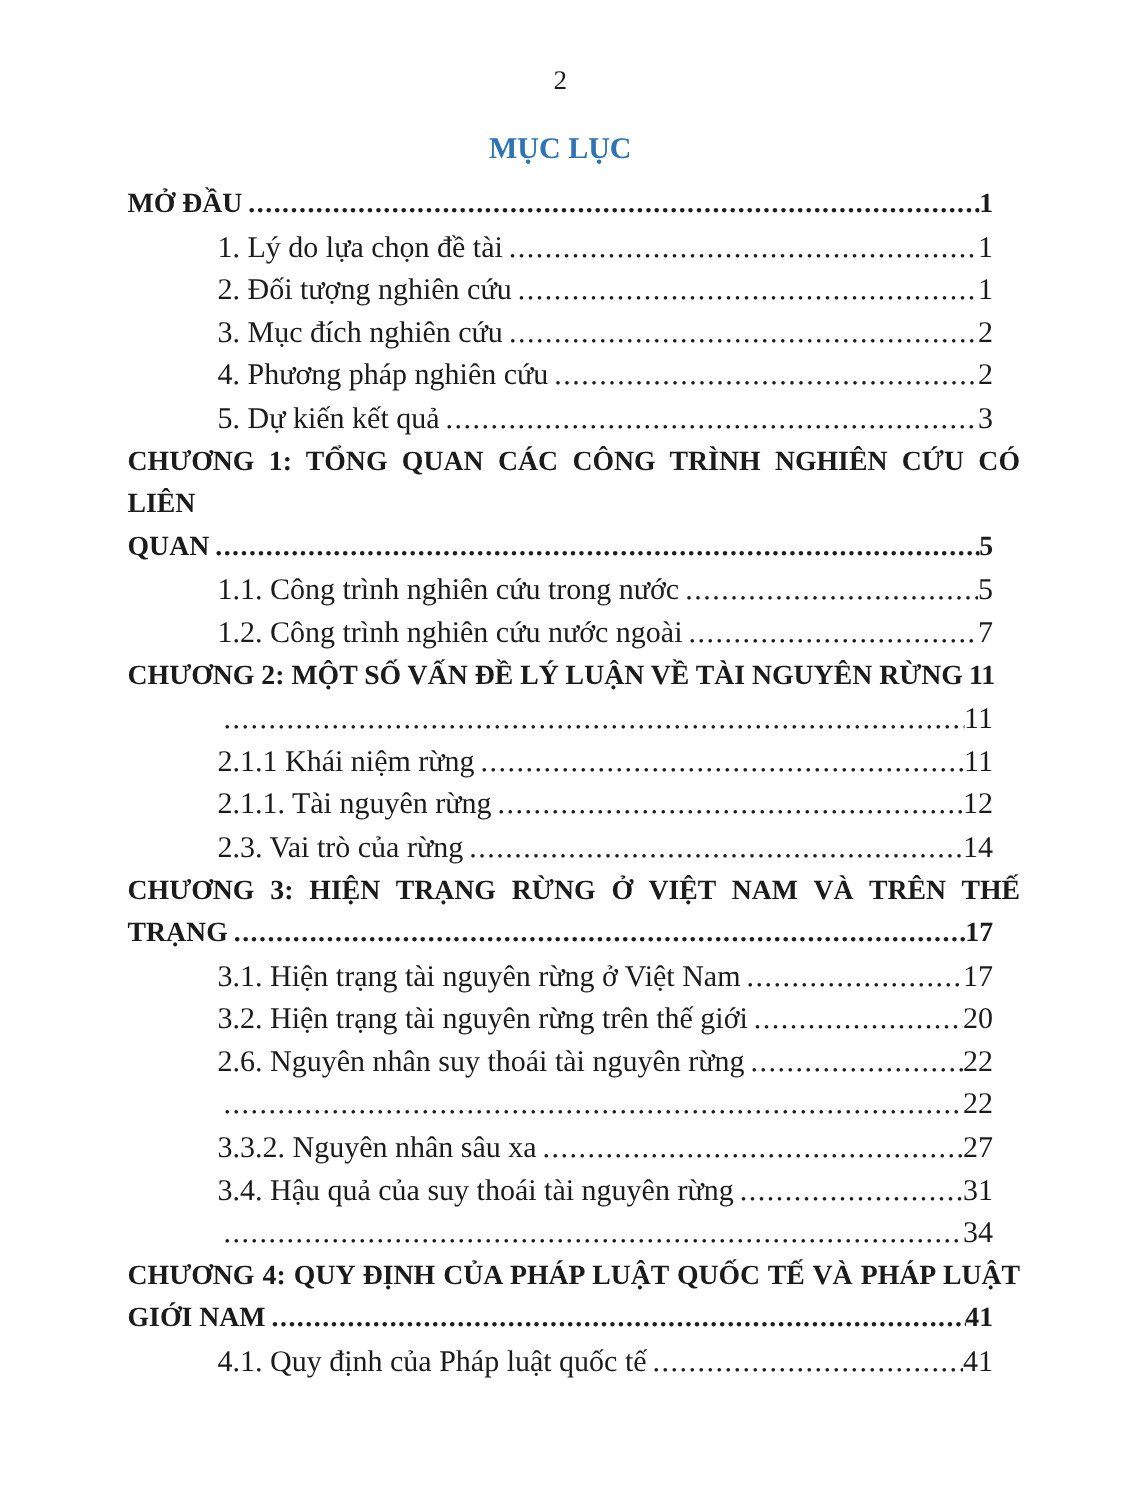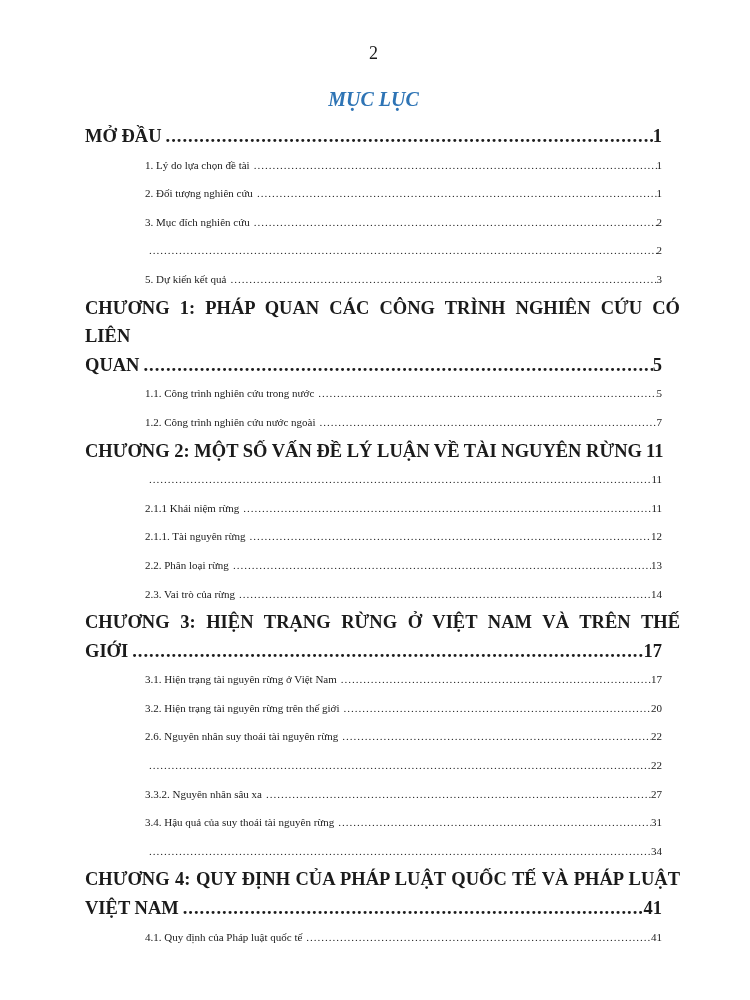--- a/index.html
+++ b/index.html
@@ -19,25 +19,24 @@
     text-align: center;
     font-size: 18px;
     line-height: 18px;
   }
   .doc-title {
     margin: 26px 0 0 0;
     text-align: center;
     font-size: 20px;
     font-weight: 700;
     line-height: 22px;
-    font-style: italic;
   }
   .toc { margin-top: 12px; }
   .toc-entry {
-    font-size: 11px;
+    font-size: 20px;
     line-height: 28.6px;
   }
   .toc-entry.bold {
     font-weight: 700;
     font-size: 18.5px;
   }
   .toc-entry.indent-1 { padding-left: 60px; }
   .toc-row {
     display: flex;
     align-items: baseline;
@@ -91,33 +90,34 @@
       </div>
       <div class="toc-entry indent-1">
         <div class="toc-row">
           <span class="toc-text">3. Mục đích nghiên cứu</span>
           <span class="toc-leader"></span>
           <span class="toc-page">2</span>
         </div>
       </div>
       <div class="toc-entry indent-1">
         <div class="toc-row">
+          <span class="toc-text">4. Phương pháp nghiên cứu</span>
           <span class="toc-leader"></span>
           <span class="toc-page">2</span>
         </div>
       </div>
       <div class="toc-entry indent-1">
         <div class="toc-row">
           <span class="toc-text">5. Dự kiến kết quả</span>
           <span class="toc-leader"></span>
           <span class="toc-page">3</span>
         </div>
       </div>
       <div class="toc-entry bold">
-        <div class="toc-wrap-line">CHƯƠNG 1: PHÁP QUAN CÁC CÔNG TRÌNH NGHIÊN CỨU CÓ LIÊN</div>
+        <div class="toc-wrap-line">CHƯƠNG 1: TỔNG QUAN CÁC CÔNG TRÌNH NGHIÊN CỨU CÓ LIÊN</div>
         <div class="toc-row">
           <span class="toc-text">QUAN</span>
           <span class="toc-leader"></span>
           <span class="toc-page">5</span>
         </div>
       </div>
       <div class="toc-entry indent-1">
         <div class="toc-row">
           <span class="toc-text">1.1. Công trình nghiên cứu trong nước</span>
           <span class="toc-leader"></span>
@@ -153,36 +153,29 @@
       </div>
       <div class="toc-entry indent-1">
         <div class="toc-row">
           <span class="toc-text">2.1.1. Tài nguyên rừng</span>
           <span class="toc-leader"></span>
           <span class="toc-page">12</span>
         </div>
       </div>
       <div class="toc-entry indent-1">
         <div class="toc-row">
-          <span class="toc-text">2.2. Phân loại rừng</span>
-          <span class="toc-leader"></span>
-          <span class="toc-page">13</span>
-        </div>
-      </div>
-      <div class="toc-entry indent-1">
-        <div class="toc-row">
           <span class="toc-text">2.3. Vai trò của rừng</span>
           <span class="toc-leader"></span>
           <span class="toc-page">14</span>
         </div>
       </div>
       <div class="toc-entry bold">
         <div class="toc-wrap-line">CHƯƠNG 3: HIỆN TRẠNG RỪNG Ở VIỆT NAM VÀ TRÊN THẾ</div>
         <div class="toc-row">
-          <span class="toc-text">GIỚI</span>
+          <span class="toc-text">TRẠNG</span>
           <span class="toc-leader"></span>
           <span class="toc-page">17</span>
         </div>
       </div>
       <div class="toc-entry indent-1">
         <div class="toc-row">
           <span class="toc-text">3.1. Hiện trạng tài nguyên rừng ở Việt Nam</span>
           <span class="toc-leader"></span>
           <span class="toc-page">17</span>
         </div>
@@ -223,21 +216,21 @@
       </div>
       <div class="toc-entry indent-1">
         <div class="toc-row">
           <span class="toc-leader"></span>
           <span class="toc-page">34</span>
         </div>
       </div>
       <div class="toc-entry bold">
         <div class="toc-wrap-line">CHƯƠNG 4: QUY ĐỊNH CỦA PHÁP LUẬT QUỐC TẾ VÀ PHÁP LUẬT</div>
         <div class="toc-row">
-          <span class="toc-text">VIỆT NAM</span>
+          <span class="toc-text">GIỚI NAM</span>
           <span class="toc-leader"></span>
           <span class="toc-page">41</span>
         </div>
       </div>
       <div class="toc-entry indent-1">
         <div class="toc-row">
           <span class="toc-text">4.1. Quy định của Pháp luật quốc tế</span>
           <span class="toc-leader"></span>
           <span class="toc-page">41</span>
         </div>

